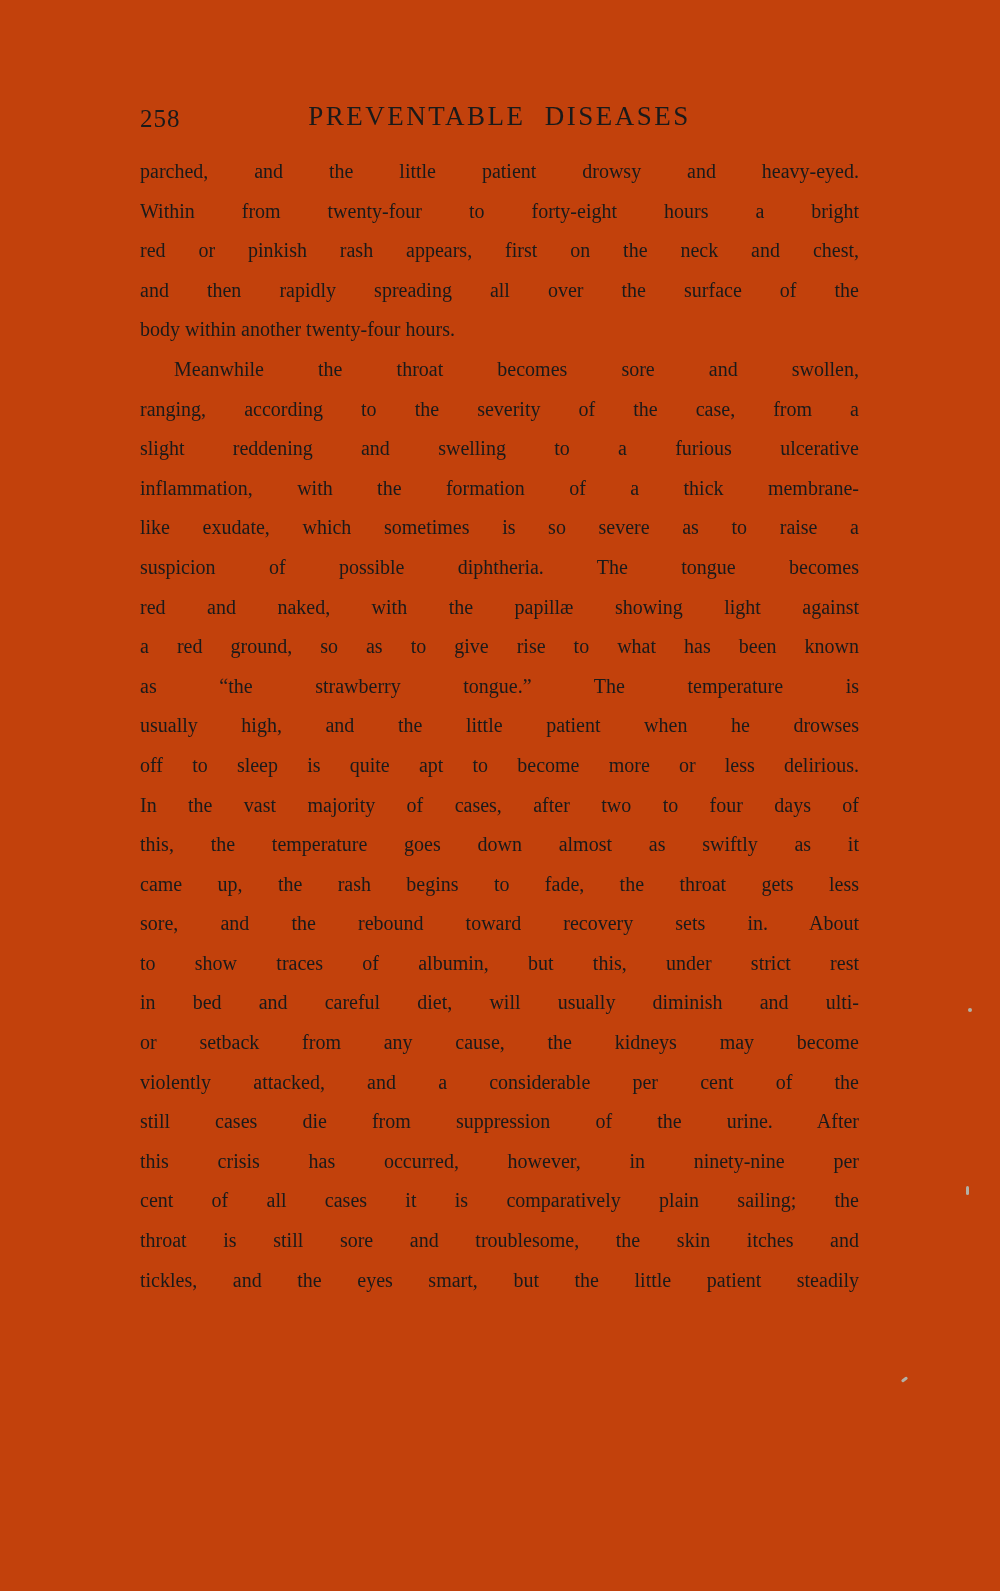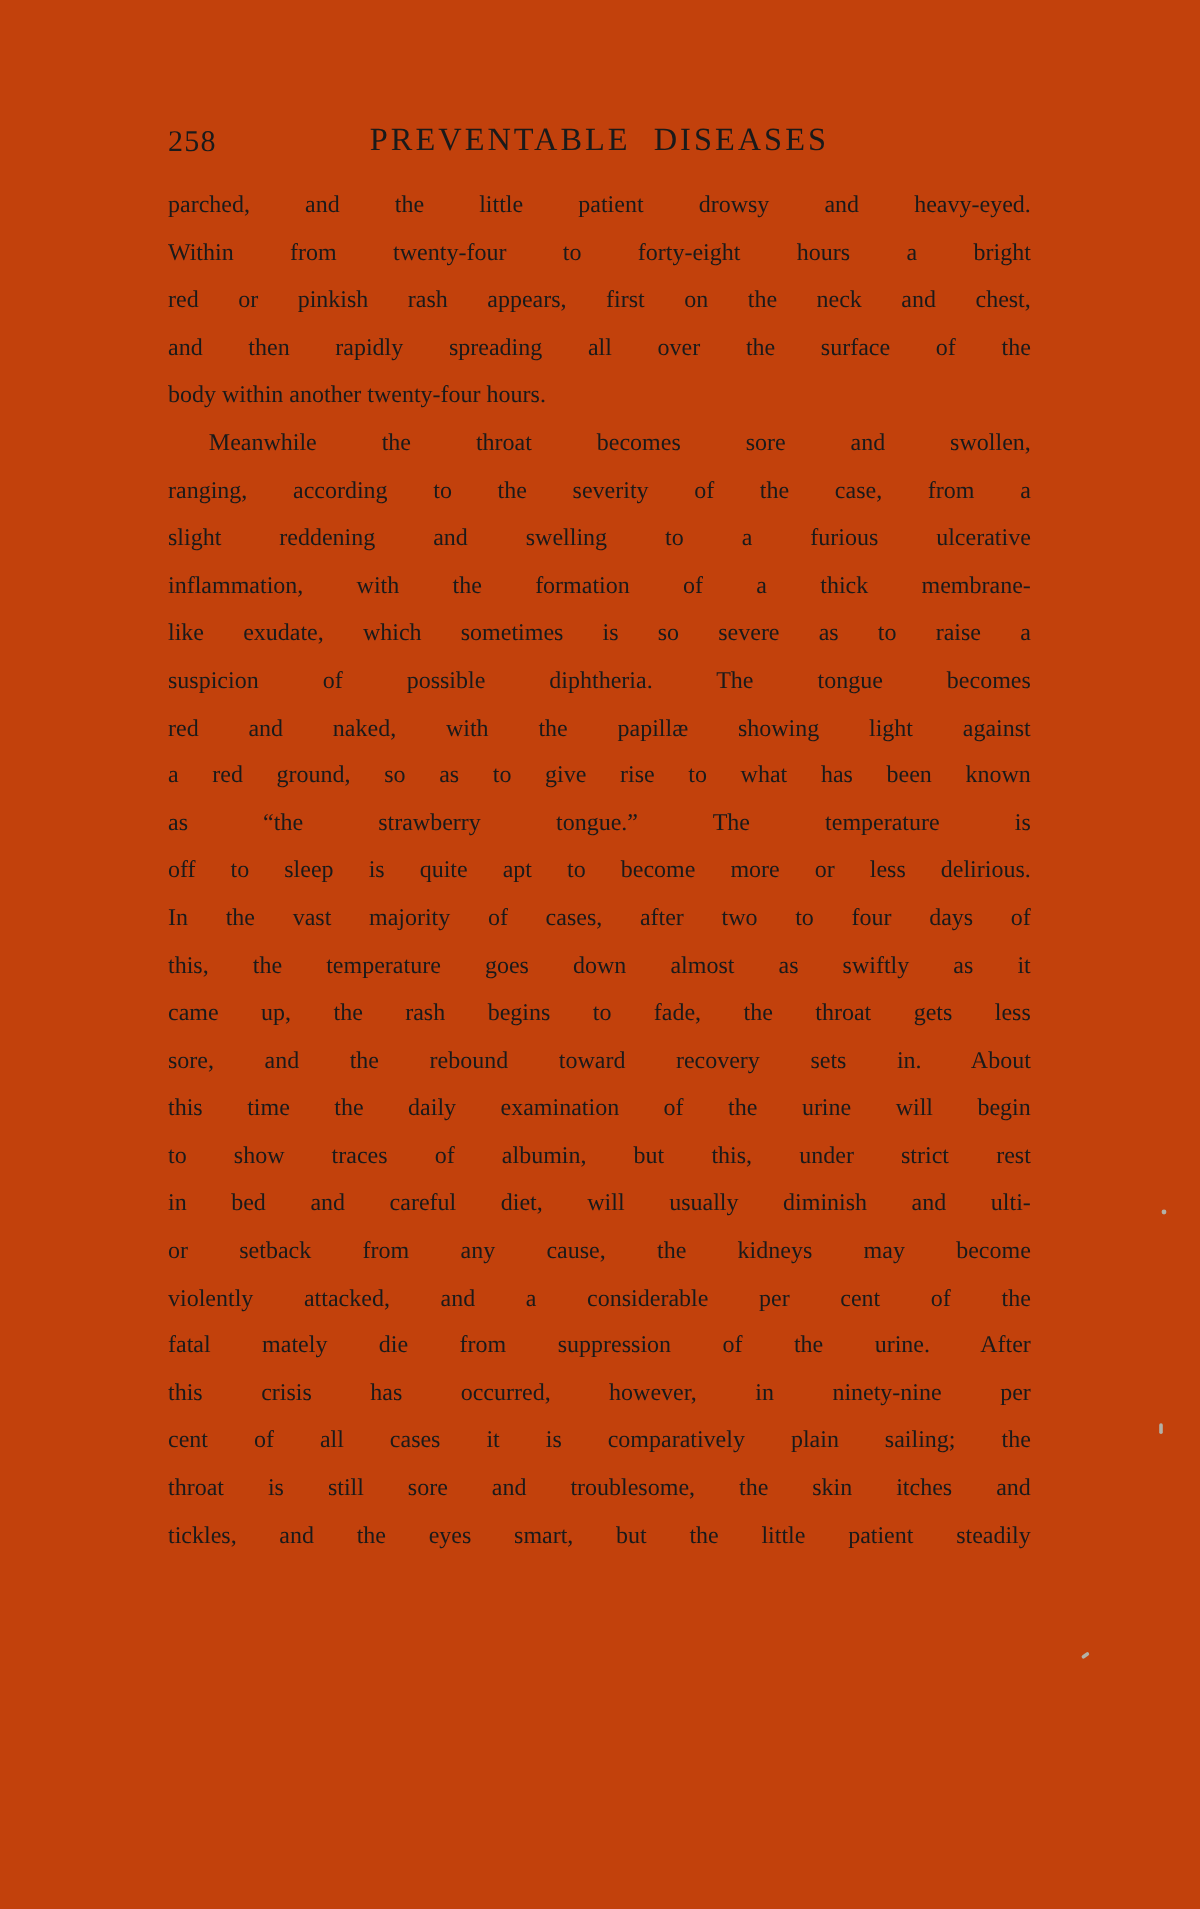--- a/index.html
+++ b/index.html
@@ -89,31 +89,31 @@
       <div class="text-line no-justify">body within another twenty-four hours.</div>
       <div class="text-line indent">Meanwhile the throat becomes sore and swollen,</div>
       <div class="text-line">ranging, according to the severity of the case, from a</div>
       <div class="text-line">slight reddening and swelling to a furious ulcerative</div>
       <div class="text-line">inflammation, with the formation of a thick membrane-</div>
       <div class="text-line">like exudate, which sometimes is so severe as to raise a</div>
       <div class="text-line">suspicion of possible diphtheria. The tongue becomes</div>
       <div class="text-line">red and naked, with the papillæ showing light against</div>
       <div class="text-line">a red ground, so as to give rise to what has been known</div>
       <div class="text-line">as “the strawberry tongue.” The temperature is</div>
+      <div class="text-line">usually high, and the little patient when he drowses</div>
       <div class="text-line">off to sleep is quite apt to become more or less delirious.</div>
       <div class="text-line">In the vast majority of cases, after two to four days of</div>
       <div class="text-line">this, the temperature goes down almost as swiftly as it</div>
       <div class="text-line">came up, the rash begins to fade, the throat gets less</div>
       <div class="text-line">sore, and the rebound toward recovery sets in. About</div>
-      <div class="text-line">this time the daily examination of the urine will begin</div>
       <div class="text-line">to show traces of albumin, but this, under strict rest</div>
       <div class="text-line">in bed and careful diet, will usually diminish and ulti-</div>
       <div class="text-line">or setback from any cause, the kidneys may become</div>
       <div class="text-line">violently attacked, and a considerable per cent of the</div>
-      <div class="text-line">fatal mately die from suppression of the urine. After</div>
+      <div class="text-line">still cases die from suppression of the urine. After</div>
       <div class="text-line">this crisis has occurred, however, in ninety-nine per</div>
       <div class="text-line">cent of all cases it is comparatively plain sailing; the</div>
       <div class="text-line">throat is still sore and troublesome, the skin itches and</div>
       <div class="text-line">tickles, and the eyes smart, but the little patient steadily</div>
     </div>
 
   <div class="speck speck-1"></div>
   <div class="speck speck-2"></div>
   <div class="speck speck-3"></div>
 </div>

